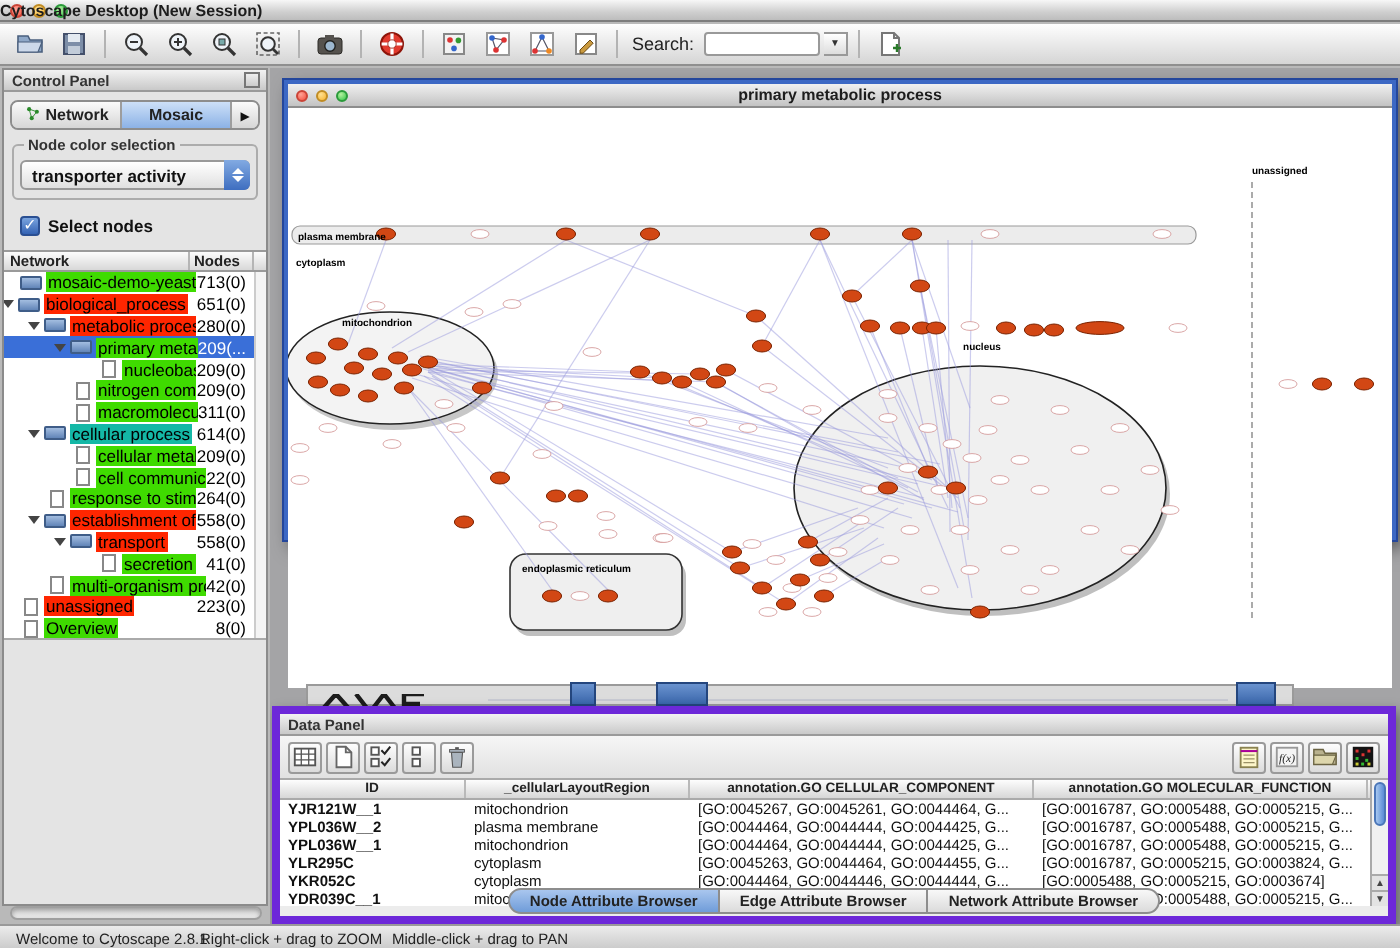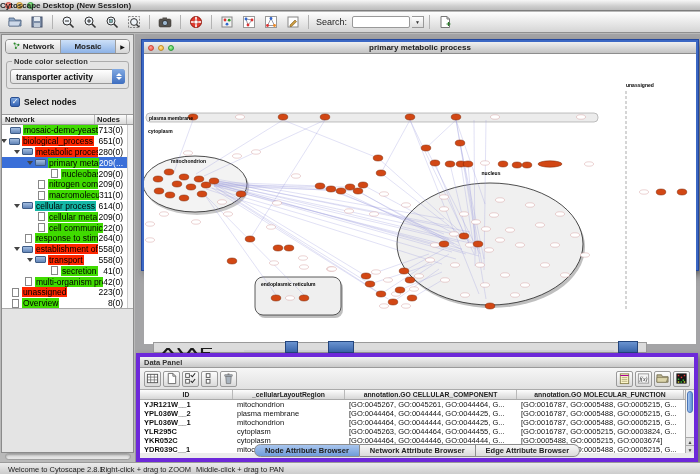--- a/index.html
+++ b/index.html
@@ -202,20 +202,24 @@
       <span class="tbtn">
         <svg width="14" height="14" viewBox="0 0 14 14">
           <path d="M3 1.5h6l2.5 2.5v8.5H3z" fill="#fff" stroke="#777"></path>
           <path d="M9 1.5V4h2.5" fill="none" stroke="#777"></path>
           <path d="M8.5 9h4M10.5 7v4" stroke="#2a7a2a" stroke-width="1.2"></path>
         </svg>
       </span>
     </div>
 
   <div class="cpanel">
+    <div class="phead">
+      <span>Control Panel</span>
+      <span class="float-ic"></span>
+    </div>
     <div class="cp-tabs" id="cp-tabs">
         <div class="cp-tab">
           <span><svg width="9" height="9" viewBox="0 0 14 14">
               <circle cx="4" cy="4" r="1.6" fill="#2a8a2a"></circle>
               <circle cx="10" cy="6" r="1.6" fill="#2a8a2a"></circle>
               <circle cx="6" cy="11" r="1.6" fill="#2a8a2a"></circle>
               <path d="M4 4l6 2-4 5z" fill="none" stroke="#2a8a2a" stroke-width=".7"></path>
             </svg></span>
           <span>Network</span>
         </div>
@@ -683,22 +687,22 @@
             </div>
           </div>
         <div class="dp-scroll">
           <div class="dp-thumb"></div>
           <div class="dp-arr up">▲</div>
           <div class="dp-arr dn">▼</div>
         </div>
       </div>
       <div class="dp-tabs" id="dp-tabs">
           <span class="dtab sel">Node Attribute Browser</span>
+          <span class="dtab">Edge Attribute Browser</span>
           <span class="dtab">Network Attribute Browser</span>
-          <span class="dtab">Edge Attribute Browser</span>
         </div>
     </div>
 
   </div>
 
   <div class="meter"></div>
 
   <div class="status">
     <span>Welcome to Cytoscape 2.8.1</span>
     <span>Right-click + drag to ZOOM</span>

